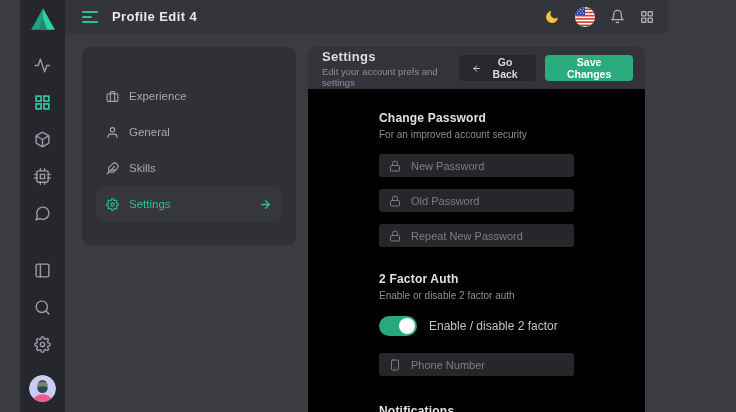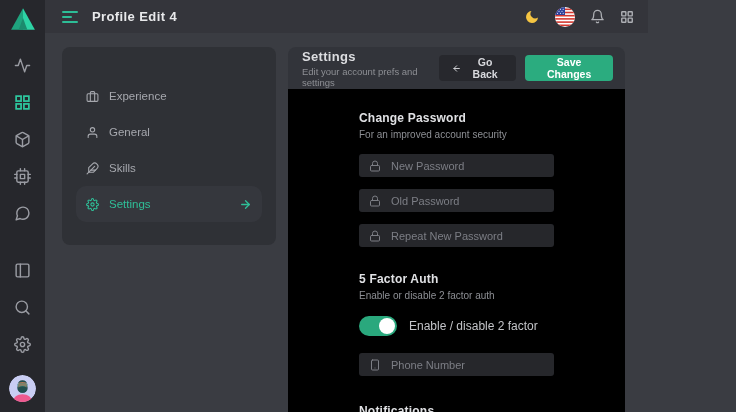--- a/index.html
+++ b/index.html
@@ -1,18 +1,18 @@
 <!DOCTYPE html>
 <html><head>
 <meta charset="utf-8">
 <style>
   * { margin:0; padding:0; box-sizing:border-box; }
   html,body { width:736px; height:412px; overflow:hidden; }
   body { font-family:"Liberation Sans", sans-serif; background:#3a3c42; color:#e4e5e9; }
-  .app { display:flex; width:648px; height:412px; }
+  .app { display:flex; width:648px; height:412px;margin-left:20px; }
 
   
   .rail { width:45px; background:#26272c; display:flex; flex-direction:column; align-items:center; padding:7px 0 10px; flex-shrink:0; }
   .logo { width:26px; height:24px; margin-bottom:16px; cursor:pointer; }
   .rail-icon { width:17px; height:17px; color:#9a9ca3; margin:10px 0; cursor:pointer; background:none; border:none; display:flex; align-items:center; justify-content:center; }
   .rail-icon svg { width:17px; height:17px; }
   .rail-icon.accent { color:#2ec9a0; }
   .rail-spacer { flex:1; }
   .rail-avatar { width:27px; height:27px; border-radius:50%; overflow:hidden; margin-top:12px; cursor:pointer; }
 
@@ -310,21 +310,21 @@
             <label class="field">
               <svg viewBox="0 0 24 24" fill="none" stroke="currentColor" stroke-width="2" stroke-linecap="round" stroke-linejoin="round">
                   <rect x="3" y="11" width="18" height="11" rx="2"></rect>
                   <path d="M7 11V7a5 5 0 0 1 10 0v4"></path>
                 </svg>
               <input type="password" placeholder="Repeat New Password" style="">
             </label>
           </div>
 
           <div class="sec">
-            <div class="sec-title">5 Factor Auth</div>
+            <div class="sec-title">2 Factor Auth</div>
             <div class="sec-sub">Enable or disable 2 factor auth</div>
 
             <div class="toggle-row">
               <button class="toggle" aria-checked="true">
                   <span class="knob"></span>
                 </button>
               <span class="toggle-label">Enable / disable 2 factor</span>
             </div>
 
             <label class="field" style="margin-top:0;">

